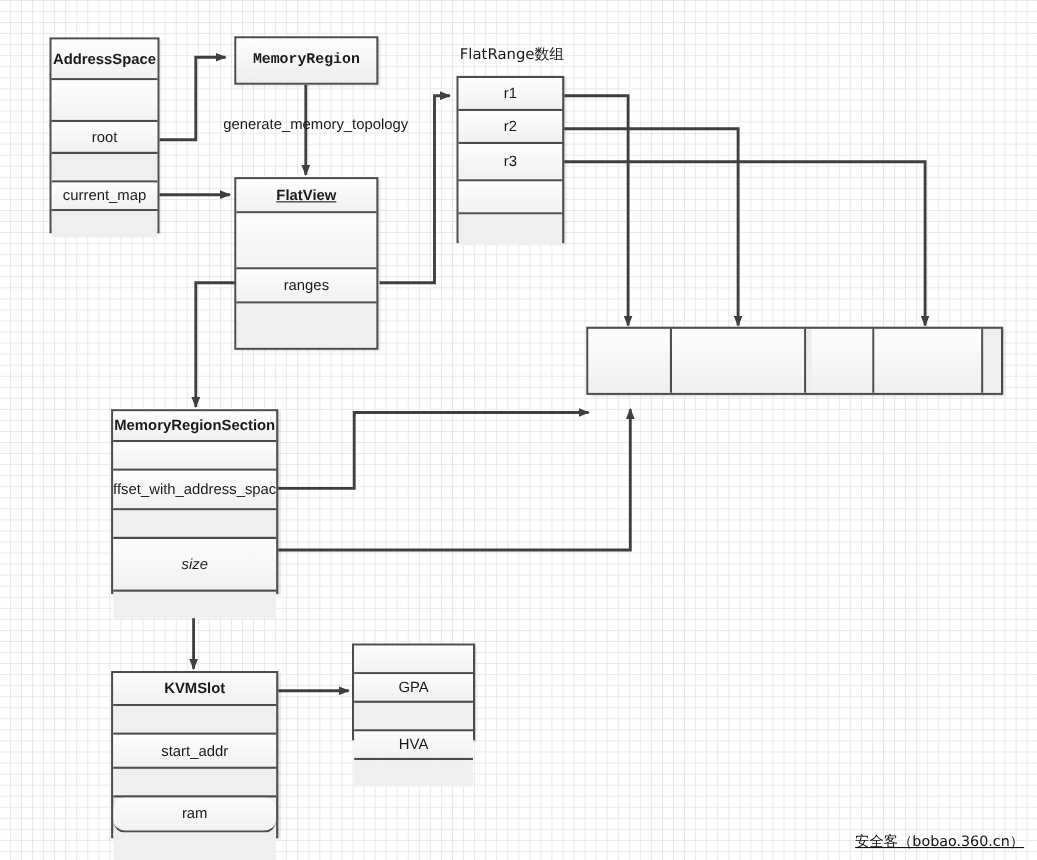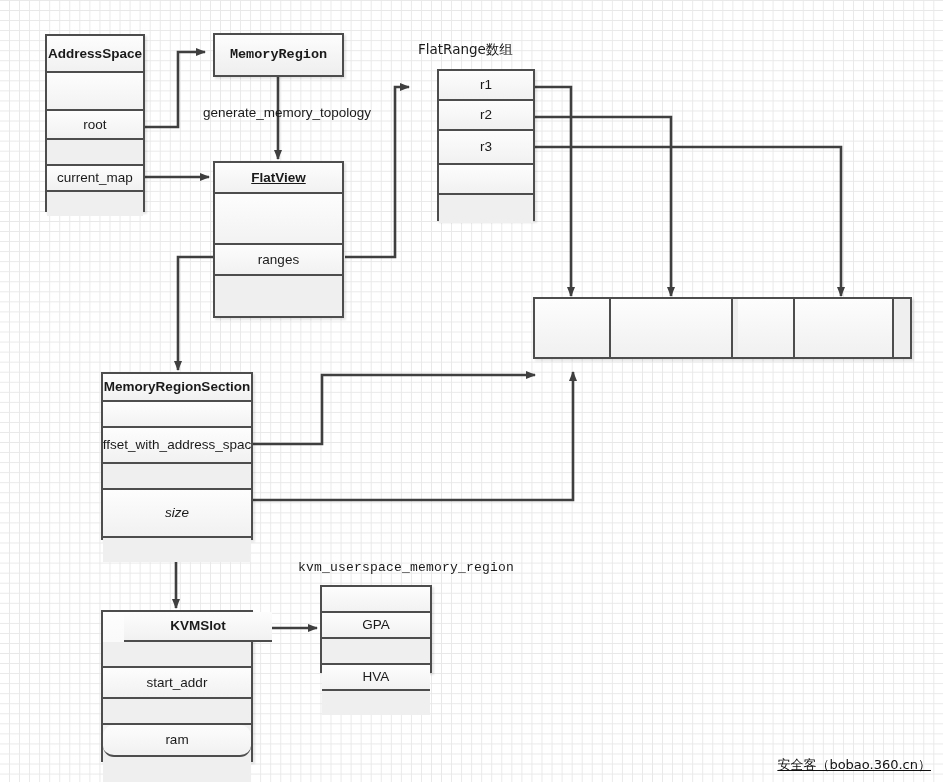--- a/index.html
+++ b/index.html
@@ -151,21 +151,21 @@
 
   <div class="cbox" style="left:213px; top:161px; width:131px; height:157px;">
     <div class="crow title" style="height:31px;text-decoration:underline;">FlatView</div>
     <div class="crow blank" style="height:51px;"></div>
     <div class="crow" style="height:31px;">ranges</div>
     <div class="crow last" style="height:40px;"></div>
   </div>
 
   <div class="flabel cjk" style="left:418px; top:41px;">FlatRange数组</div>
 
-  <div class="cbox" style="left:437px; top:69px; width:98px; height:152px;">
+  <div class="cbox" style="left:415px; top:69px; width:98px; height:152px;">
     <div class="crow" style="height:30px;">r1</div>
     <div class="crow" style="height:30px;">r2</div>
     <div class="crow" style="height:34px;">r3</div>
     <div class="crow" style="height:30px;"></div>
     <div class="crow last" style="height:28px;"></div>
   </div>
 
   <div id="membar" style="left:533px; top:297px; width:379px; height:62px;">
     <div class="seg" style="width:76px;"></div>
     <div class="seg" style="width:122px;"></div>
@@ -177,24 +177,23 @@
 
   <div class="cbox" style="left:101px; top:372px; width:152px; height:168px;">
     <div class="crow title" style="height:28px;">MemoryRegionSection</div>
     <div class="crow blank" style="height:24px;"></div>
     <div class="crow" style="height:36px;">offset_with_address_space</div>
     <div class="crow pad" style="height:22px;"></div>
     <div class="crow" style="height:48px;font-style:italic;">size</div>
     <div class="crow last" style="height:22px;"></div>
   </div>
 
-  <div class="flabel mono" style="left:298px; top:560px;">kvm_userspace_memory_region</div>
 
   <div class="cbox" style="left:101px; top:610px; width:152px; height:152px;">
-    <div class="crow title" style="height:30px;margin-left:21px;">KVMSlot</div>
+    <div class="crow title" style="height:30px;">KVMSlot</div>
     <div class="crow pad" style="height:21px;"></div>
     <div class="crow" style="height:31px;">start_addr</div>
     <div class="crow pad" style="height:8px;"></div>
     <div class="crow" style="height:32px;border-radius:11px;">ram</div>
     <div class="crow last" style="height:26px;"></div>
   </div>
 
   <div class="cbox" style="left:320px; top:585px; width:112px; height:88px;">
     <div class="crow blank" style="height:14px;"></div>
     <div class="crow" style="height:24px;">GPA</div>

